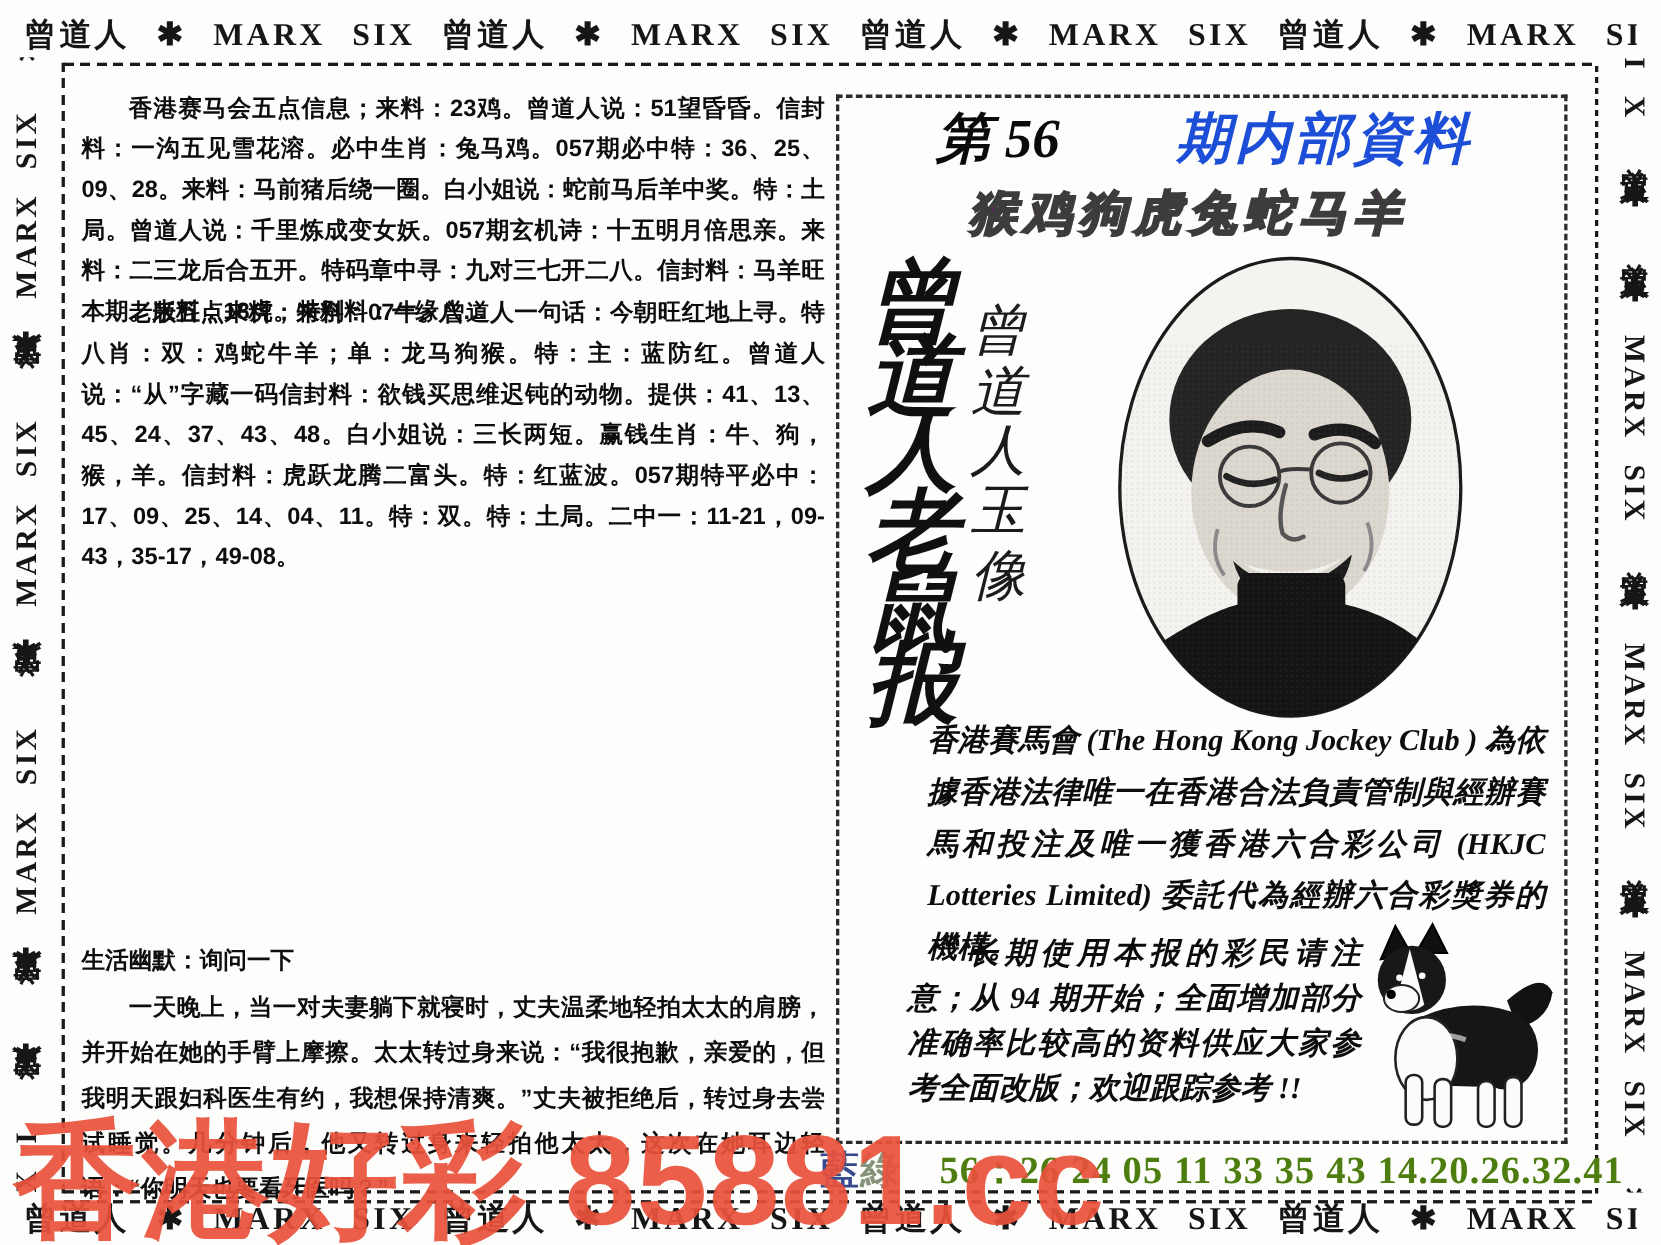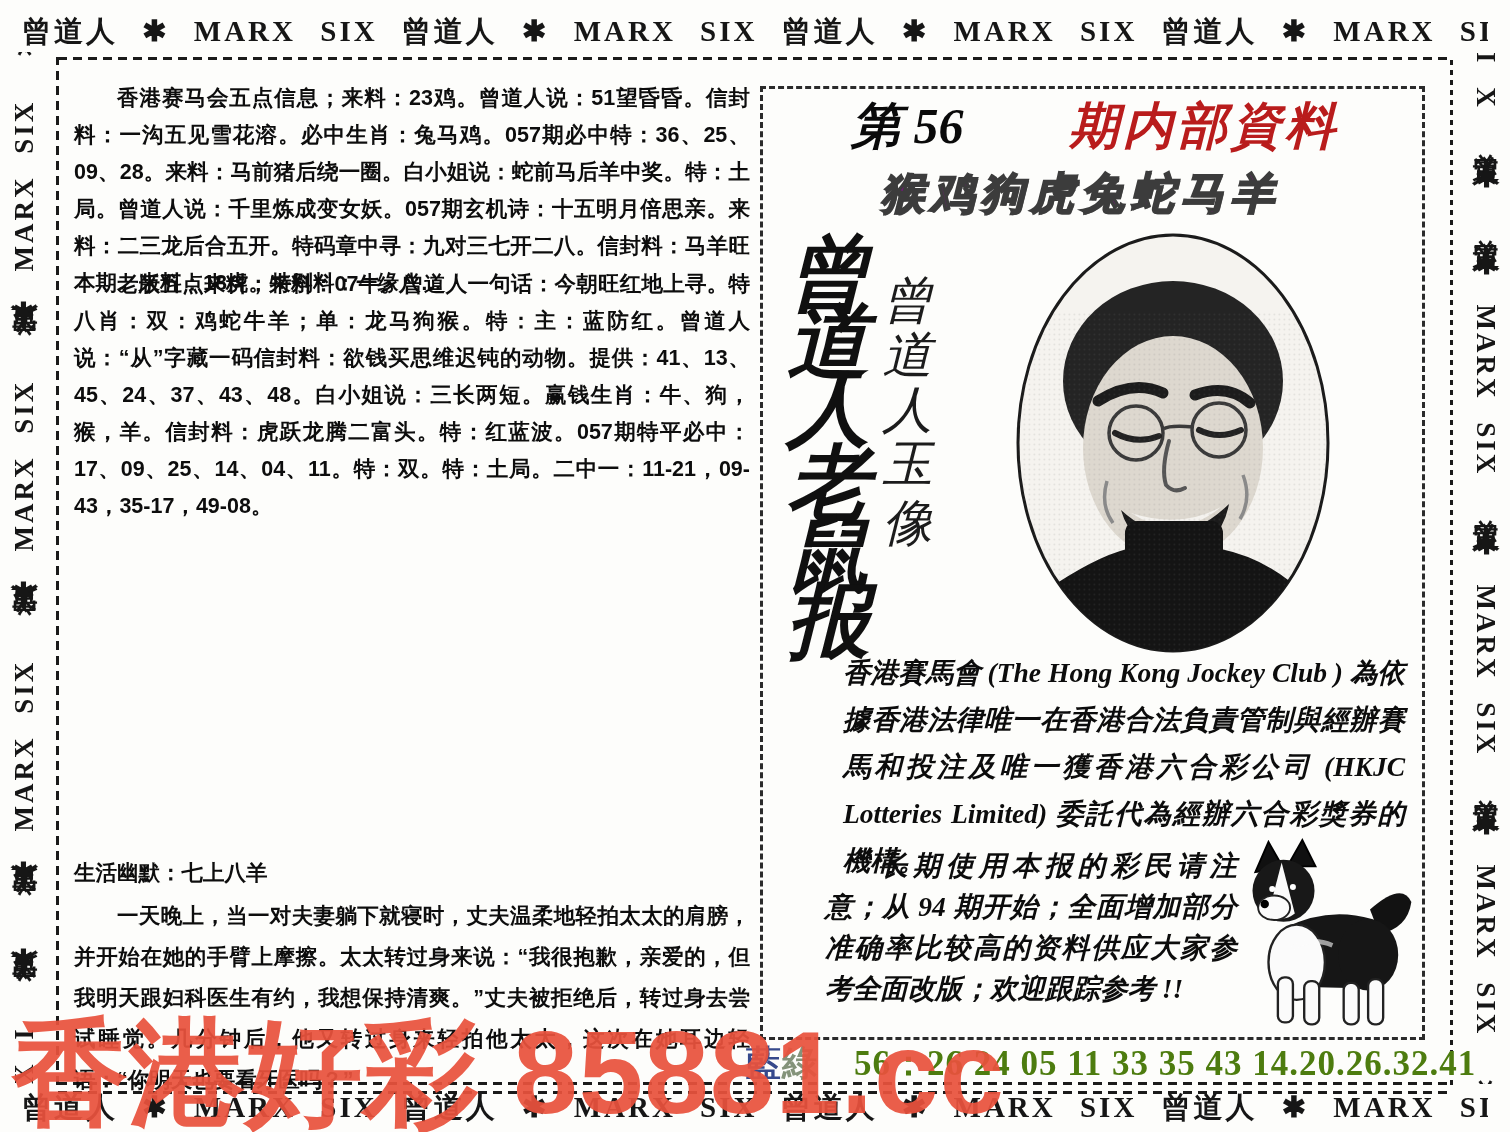--- a/index.html
+++ b/index.html
@@ -33,21 +33,21 @@
   .p2{top:266px;}
   .p3{top:460px;}
   .p4{top:655px;}
   .joke-title{position:absolute;left:74px;top:858px;font-weight:bold;font-size:21.5px;color:#0d0d0d;}
   .joke-body{position:absolute;left:74px;top:896px;width:676px;font-weight:bold;font-size:21.5px;line-height:41px;
              text-align:justify;text-indent:2em;color:#0d0d0d;}
 
   
   .panel{position:absolute;left:760px;top:86px;width:665px;height:954px;border:3px dashed #2b2b2b;box-sizing:border-box;font-style:italic;}
   .issue-no{position:absolute;left:88px;top:4px;font-size:50px;font-weight:bold;font-family:"Liberation Serif",serif;color:#0a0a0a;}
-  .issue-label{position:absolute;left:306px;top:4px;font-size:50px;font-weight:bold;font-family:"Liberation Serif",serif;color:#b91c1c;letter-spacing:4px;}
+  .issue-label{position:absolute;left:306px;top:4px;font-size:50px;font-weight:bold;font-family:"Liberation Serif",serif;color:#1d4ed8;letter-spacing:4px;}
   .zodiac{position:absolute;left:118px;top:76px;font-size:43px;font-weight:bold;letter-spacing:7px;
           color:#701a75;-webkit-text-stroke:2px #3c3c3c;text-shadow:1px 1px 0 #555;}
   .v-title{position:absolute;left:12px;top:76px;height:872px;writing-mode:vertical-lr;
            font-family:"DejaVu Serif",serif;font-weight:bold;font-size:82px;letter-spacing:70px;color:#101010;}
   .v-caption{position:absolute;left:112px;top:146px;height:510px;writing-mode:vertical-lr;
              font-family:"DejaVu Serif",serif;font-weight:500;font-size:50px;letter-spacing:56px;color:#1c1c1c;}
   .portrait{position:absolute;left:240px;top:134px;width:340px;height:440px;}
   .jockey{position:absolute;left:80px;top:560px;width:562px;font-family:"Liberation Serif",serif;font-weight:600;
           font-size:27.5px;line-height:47px;text-align:justify;color:#0c0c0c;}
   .notice{position:absolute;left:62px;top:756px;width:412px;font-family:"Liberation Serif",serif;font-weight:600;
@@ -77,21 +77,21 @@
   <div class="border-v border-right">I X 曾道人 ✱ 曾道人 ✱ MARX SIX 曾道人 ✱ MARX SIX 曾道人 ✱ MARX SIX 曾道人</div>
 
   <div class="frame frame-top"></div>
   <div class="frame frame-b1"></div>
   <div class="frame frame-b2"></div>
   <div class="frame-side frame-left"></div>
   <div class="frame-side frame-right"></div>
 
   <div class="para p1">香港赛马会五点信息；来料：23鸡。曾道人说：51望昏昏。信封料：一沟五见雪花溶。必中生肖：兔马鸡。057期必中特：36、25、09、28。来料：马前猪后绕一圈。白小姐说：蛇前马后羊中奖。特：土局。曾道人说：千里炼成变女妖。057期玄机诗：十五明月倍思亲。来料：二三龙后合五开。特码章中寻：九对三七开二八。信封料：马羊旺本期。来料：18虎。特别料：一缘八…</div>
   <div class="para p2">老版五点来料；来料：07牛。曾道人一句话：今朝旺红地上寻。特八肖：双：鸡蛇牛羊；单：龙马狗猴。特：主：蓝防红。曾道人说：“从”字藏一码信封料：欲钱买思维迟钝的动物。提供：41、13、45、24、37、43、48。白小姐说：三长两短。赢钱生肖：牛、狗，猴，羊。信封料：虎跃龙腾二富头。特：红蓝波。057期特平必中：17、09、25、14、04、11。特：双。特：土局。二中一：11-21，09-43，35-17，49-08。</div>
-  <div class="joke-title">生活幽默：七上八羊</div>
+  <div class="joke-title">生活幽默：询问一下</div>
   <div class="joke-body">一天晚上，当一对夫妻躺下就寝时，丈夫温柔地轻拍太太的肩膀，并开始在她的手臂上摩擦。太太转过身来说：“我很抱歉，亲爱的，但我明天跟妇科医生有约，我想保持清爽。”丈夫被拒绝后，转过身去尝试睡觉。几分钟后，他又转过身来轻拍他太太，这次在她耳边轻语：“你明天也要看牙医吗？”</div>
 
   <div class="panel">
     <div class="issue-no">第 56</div>
     <div class="issue-label">期内部資料</div>
     <div class="zodiac">猴鸡狗虎兔蛇马羊</div>
     <div class="v-title">曾道人老鼠报</div>
     <div class="v-caption">曾道人玉像</div>
 
     <svg class="portrait" viewBox="0 0 340 440">

